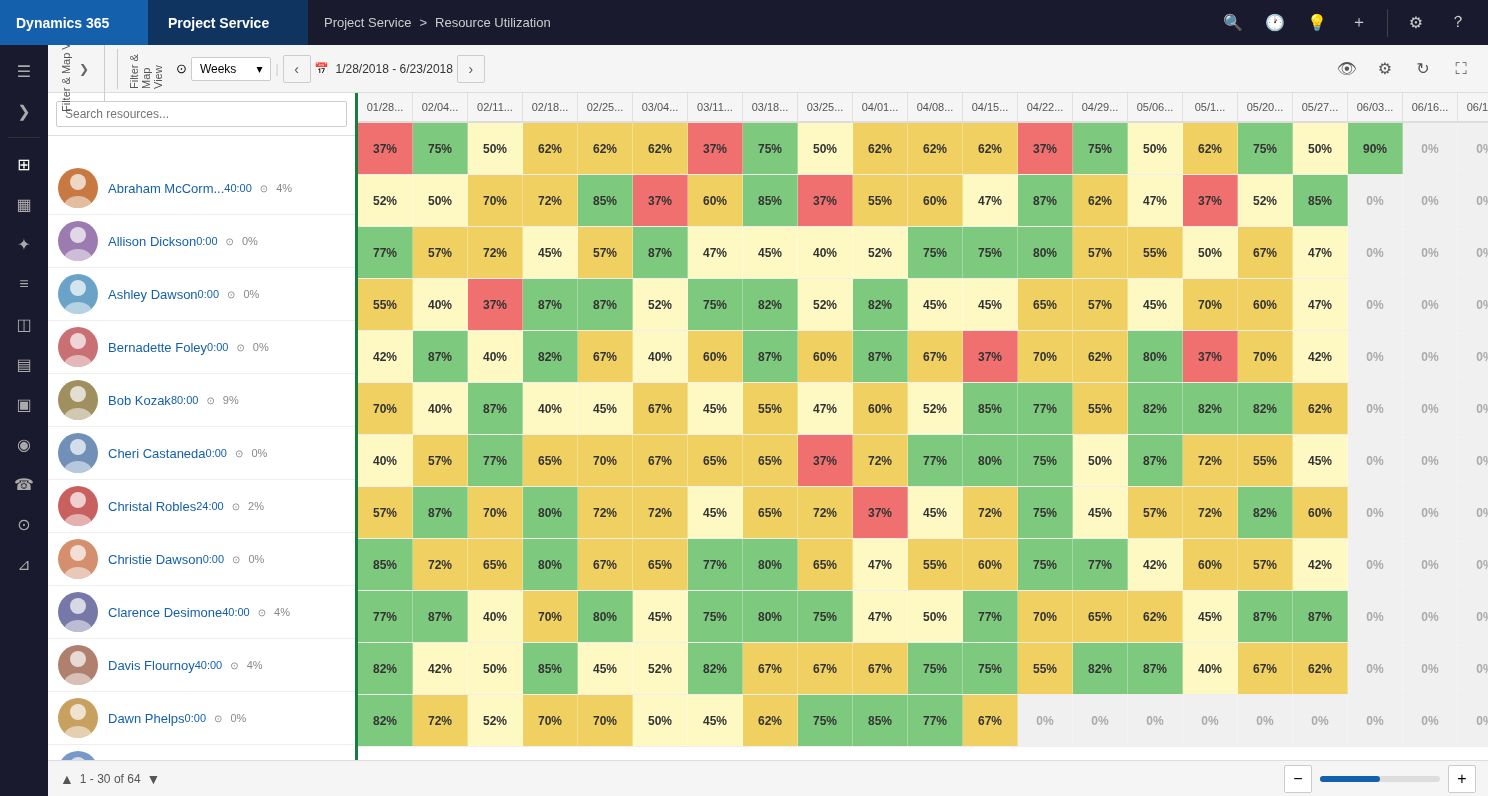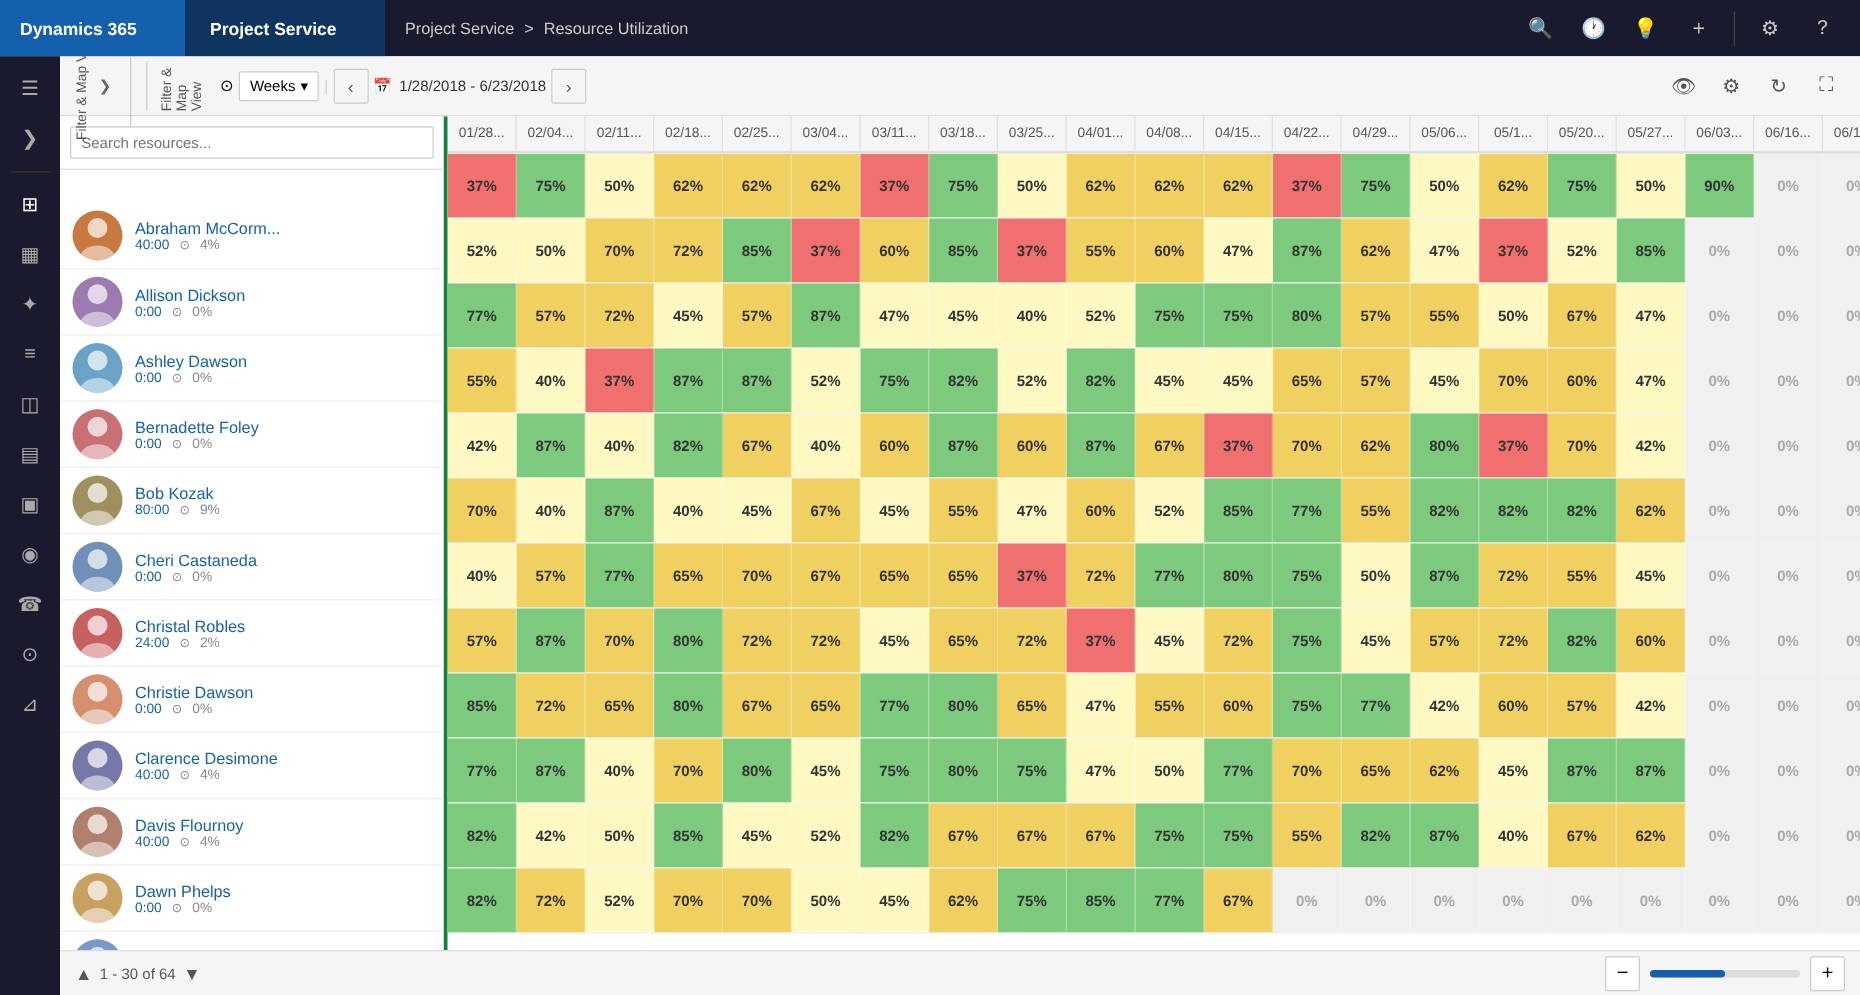--- a/index.html
+++ b/index.html
@@ -55,21 +55,21 @@
     
     .toolbar {
       height: 48px; background: #f5f5f5; border-bottom: 1px solid #ddd;
       display: flex; align-items: center; padding: 0 12px; gap: 8px;
     }
     .toolbar .toggle-arrow {
       width: 20px; height: 20px; display: flex; align-items: center; justify-content: center;
       cursor: pointer; color: #666;
     }
     .toolbar .weeks-selector {
-      display: flex; align-items: center; gap: 4px; cursor: pointer;
+      display: flex; align-items: center; gap: 20px; cursor: pointer;
       background: #fff; border: 1px solid #ccc; border-radius: 2px;
       padding: 4px 8px; font-size: 12px;
     }
     .toolbar .nav-arrows { display: flex; gap: 4px; }
     .toolbar .nav-arrows button {
       background: none; border: 1px solid #ccc; border-radius: 2px;
       width: 28px; height: 28px; cursor: pointer; font-size: 14px; color: #555;
     }
     .toolbar .date-range {
       display: flex; align-items: center; gap: 6px; font-size: 12px; color: #333;
@@ -101,21 +101,21 @@
     .resource-row {
       display: flex; align-items: center; gap: 10px;
       padding: 6px 10px; border-bottom: 1px solid #eee; cursor: pointer;
       min-height: 52px;
     }
     .resource-avatar {
       width: 40px; height: 40px; border-radius: 50%; overflow: hidden;
       background: #ccc; flex-shrink: 0; display: flex; align-items: center; justify-content: center;
     }
     .resource-avatar svg { width: 40px; height: 40px; }
-    .resource-info { display: flex; flex-direction: column; }
+    .resource-info { display: flex; flex-direction: row; align-items: center; }
     .resource-name { font-size: 13px; color: #1560ac; font-weight: 500; }
     .resource-meta { font-size: 11px; color: #888; display: flex; align-items: center; gap: 8px; }
     .resource-meta .hours { color: #1560ac; }
     .resource-meta .pct { color: #888; }
 
     
     .data-grid-wrapper { flex: 1; overflow-x: auto; overflow-y: auto; }
     .data-grid { display: flex; flex-direction: column; min-width: max-content; }
     .col-header-row {
       display: flex; background: #f5f5f5; border-bottom: 2px solid #ddd;

